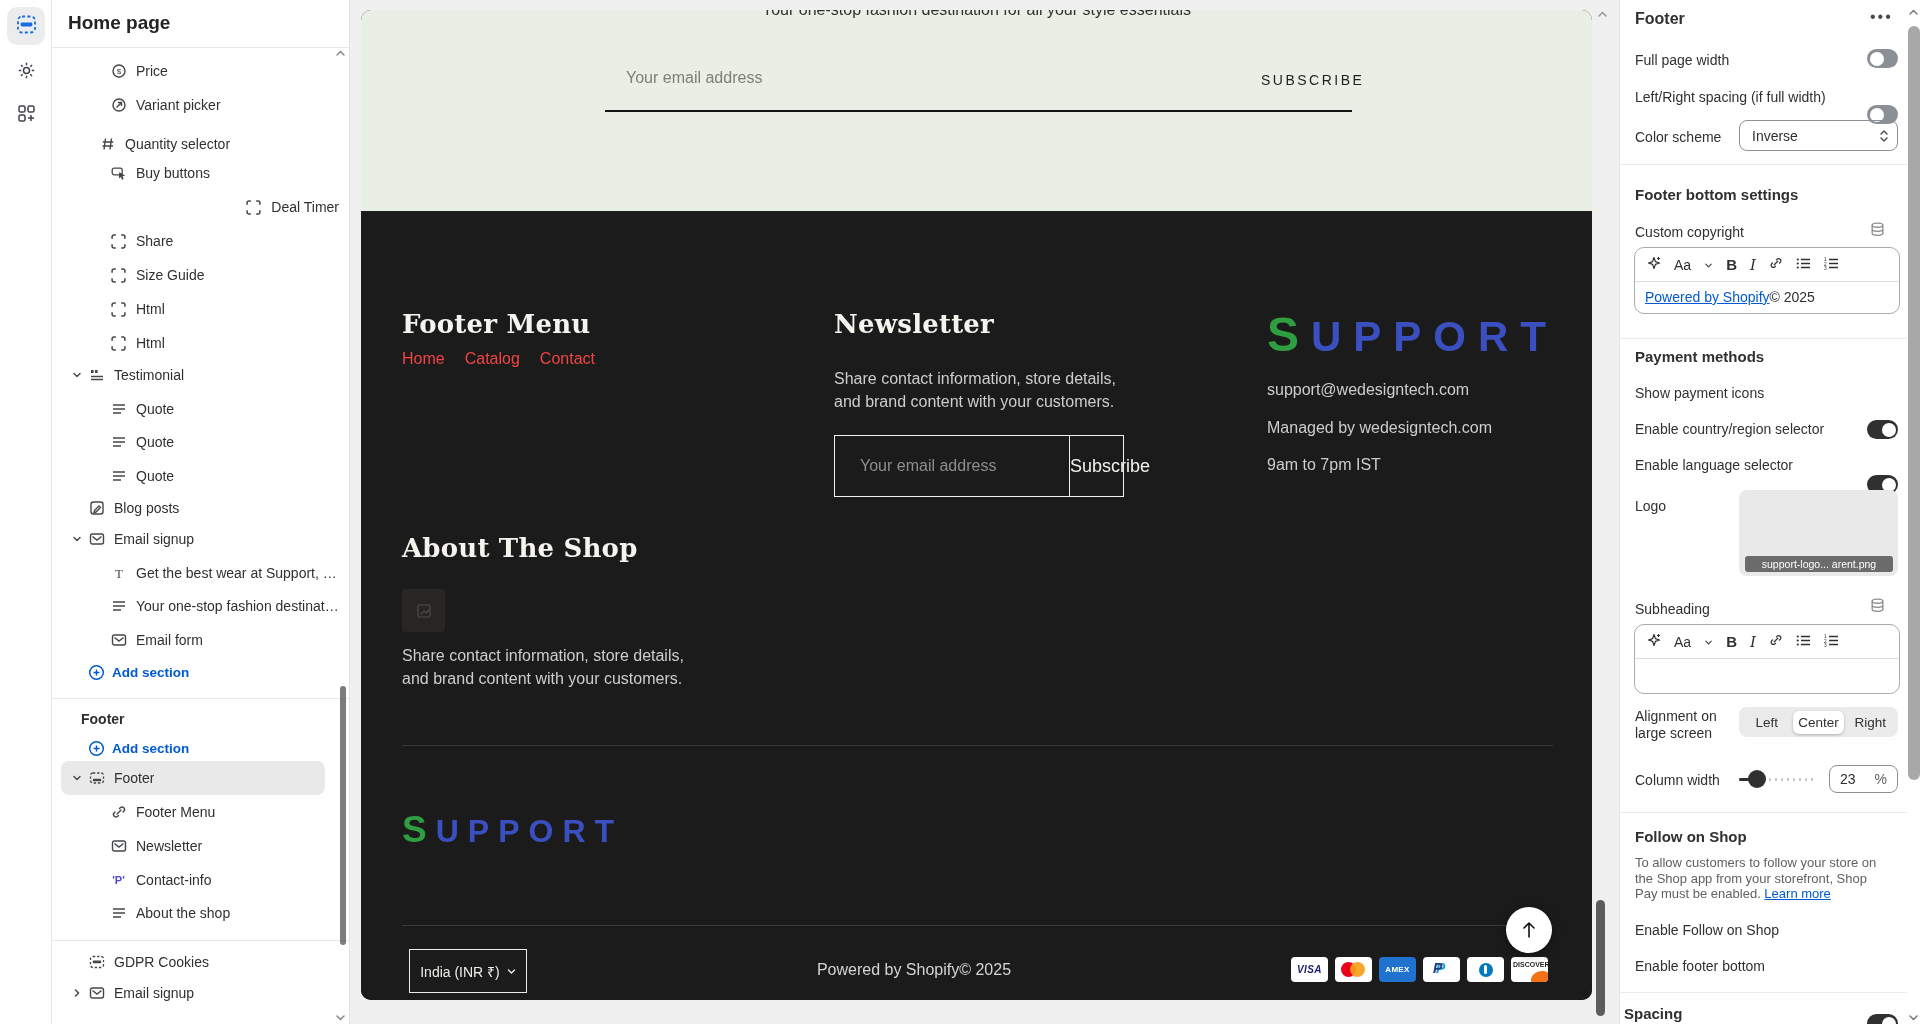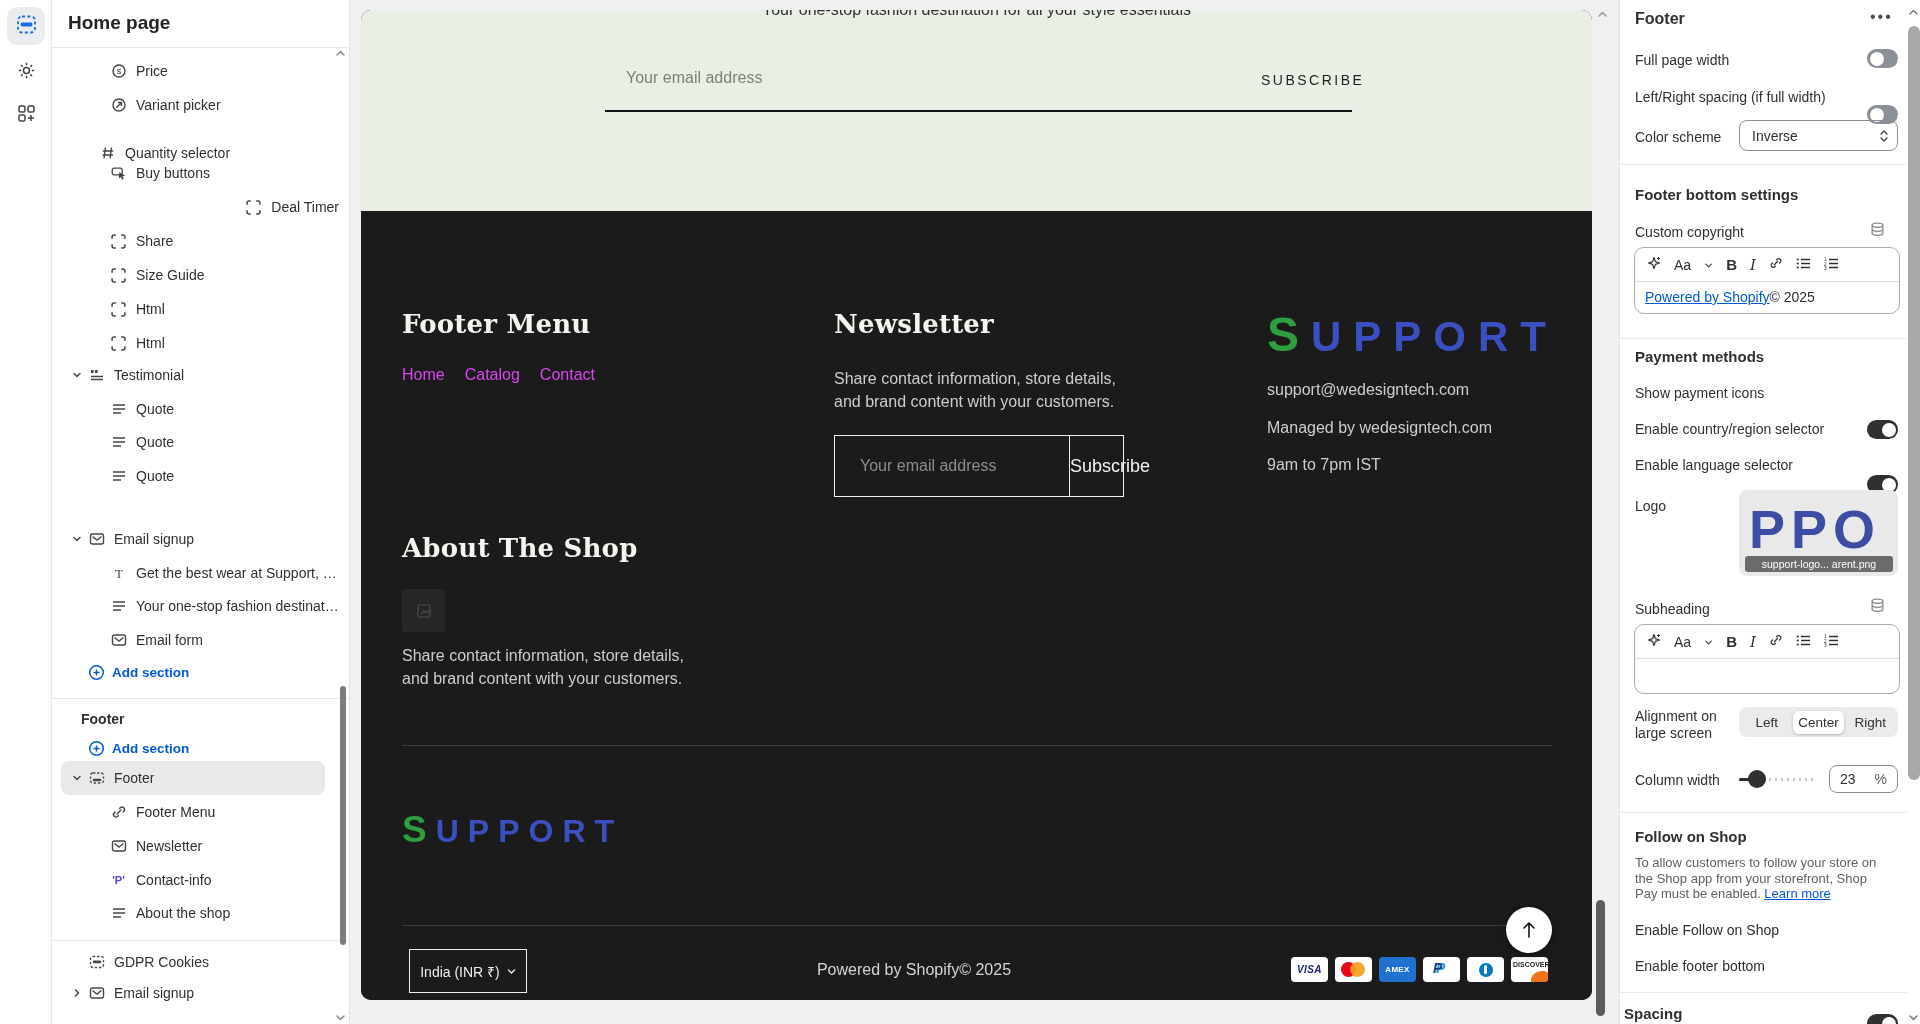--- a/index.html
+++ b/index.html
@@ -28,21 +28,21 @@
   .main{position:absolute;left:349px;right:301px;top:0;height:100%;background:#f0f0f0;}
   .canvas{position:absolute;left:12px;top:10px;width:1231px;height:990px;border-radius:10px;overflow:hidden;background:#1c1b1b;}
   .sec-green{position:absolute;left:0;top:0;width:100%;height:201px;background:#e9efe4;}
   .clip-head{position:absolute;top:-9px;left:0;right:0;text-align:center;font-size:16px;color:#30312f;}
   .g-input{position:absolute;left:263px;top:58px;width:380px;border:none;background:transparent;outline:none;font-size:16px;color:#4a4a4a;font-family:"Liberation Sans",sans-serif;}
   .g-input::placeholder{color:#7d8078;}
   .g-sub{position:absolute;left:900px;top:62px;font-size:14px;letter-spacing:2.5px;color:#1f201e;font-weight:500;cursor:pointer;}
   .g-line{position:absolute;left:244px;top:100px;width:747px;height:2px;background:#141414;}
   .store-footer{position:absolute;left:0;top:201px;width:100%;height:789px;background:#1c1b1b;color:#d3d1d0;}
   .f-head{position:absolute;font-family:"DejaVu Serif",serif;font-weight:600;font-size:26px;color:#f6f4ef;letter-spacing:.2px;}
-  .f-links{position:absolute;left:41px;top:155px;display:flex;gap:20px;font-size:16px;color:#d946ef;}
+  .f-links{position:absolute;left:41px;top:139px;display:flex;gap:20px;font-size:16px;color:#ef4444;}
   .f-links span{cursor:pointer;}
   .f-para{position:absolute;font-size:16px;line-height:23px;color:#cfcdcc;width:310px;}
   .nl-form{position:absolute;left:473px;top:224px;width:288px;height:60px;border:1px solid #f2f0ec;display:flex;}
   .nl-input{flex:1;background:transparent;border:none;outline:none;padding-left:25px;font-size:16px;color:#ddd;font-family:"Liberation Sans",sans-serif;}
   .nl-input::placeholder{color:#8f8d8c;}
   .nl-btn{width:89px;border-left:1px solid #f2f0ec;display:flex;align-items:center;justify-content:center;font-size:18px;color:#f4f2ee;cursor:pointer;}
   .logo{font-weight:700;letter-spacing:12px;white-space:nowrap;font-family:"Liberation Sans",sans-serif;}
   .logo .s{color:#2f9e41;}
   .logo .rest{color:#3a4fc0;}
   .f-contact{position:absolute;left:906px;font-size:16px;color:#cfcdcc;}
@@ -140,21 +140,21 @@
     </div>
     <div class="s-row block" style="top:88px;">
       <span class="s-icon">
           <svg width="16" height="16" viewBox="0 0 16 16" fill="none" stroke="#44474a" stroke-width="1.4">
             <circle cx="8" cy="8" r="6"></circle>
             <path d="M5.5 10.5 10.3 5.7M7 5.5h3.5V9"></path>
           </svg>
         </span>
       <span class="s-label">Variant picker</span>
     </div>
-    <div class="s-row block" style="top:136px;padding-left:48px;">
+    <div class="s-row block" style="top:127px;padding-left:48px;">
       <span class="s-icon">
           <svg width="16" height="16" viewBox="0 0 16 16" stroke="#44474a" stroke-width="1.4">
             <path d="M5.5 2.5 4 13.5M11.5 2.5 10 13.5M2.8 6h10.5M2.5 10h10.5" fill="none"></path>
           </svg>
         </span>
       <span class="s-label">Quantity selector</span>
     </div>
     <div class="s-row block" style="top:156px;">
       <span class="s-icon">
           <svg width="16" height="16" viewBox="0 0 16 16">
@@ -234,20 +234,29 @@
         </span>
       <span class="s-label">Quote</span>
     </div>
     <div class="s-row block" style="top:459px;">
       <span class="s-icon">
           <svg width="16" height="16" viewBox="0 0 16 16" stroke="#44474a" stroke-width="1.4">
             <path d="M2 4h12M2 8h12M2 12h8"></path>
           </svg>
         </span>
       <span class="s-label">Quote</span>
+    </div>
+    <div class="s-row section" style="top:491px;padding-left:37px;">
+      <span class="s-icon">
+          <svg width="16" height="16" viewBox="0 0 16 16" fill="none" stroke="#44474a" stroke-width="1.4">
+            <rect x="2" y="2" width="12" height="12" rx="2.5"></rect>
+            <path d="M5.5 10.5 10 6l1.5 1.5-4.5 4.5-2 .5z"></path>
+          </svg>
+        </span>
+      <span class="s-label">Blog posts</span>
     </div>
     <div class="s-row section" style="top:522px;">
       <span class="chev">
           <svg width="10" height="10" viewBox="0 0 10 10">
             <path d="M2 3.5 5 6.5 8 3.5" fill="none" stroke="#4a4a4a" stroke-width="1.5" stroke-linecap="round"></path>
           </svg>
         </span>
       <span class="s-icon">
           <svg width="16" height="16" viewBox="0 0 16 16" fill="none" stroke="#44474a" stroke-width="1.4">
             <rect x="1.5" y="3" width="13" height="10" rx="2"></rect>
@@ -540,21 +549,20 @@
         <div class="k"></div>
       </div>
 
     <div class="p-abs p-label" style="left:15px;top:457px;">Enable language selector</div>
     <div class="p-abs tg on" style="left:247px;top:454px;">
         <div class="k"></div>
       </div>
 
     <div class="p-abs p-label" style="left:15px;top:498px;">Logo</div>
     <div class="thumb-logo" style="left:119px;top:490px;width:159px;height:86px;">
-      <div class="ppo">PPO</div>
       <div class="fname">support-logo... arent.png</div>
     </div>
 
     <div class="p-abs p-label" style="left:15px;top:601px;">Subheading</div>
     <div class="p-abs" style="left:250px;top:598px;">
       <svg width="15" height="15" viewBox="0 0 14 14" fill="none" stroke="#8a8a8a" stroke-width="1.2">
           <ellipse cx="7" cy="3" rx="5" ry="1.9"></ellipse>
           <path d="M2 3v7.6c0 1 2.2 1.9 5 1.9s5-.9 5-1.9V3M2 6.8c0 1 2.2 1.9 5 1.9s5-.9 5-1.9"></path>
         </svg>
     </div>

